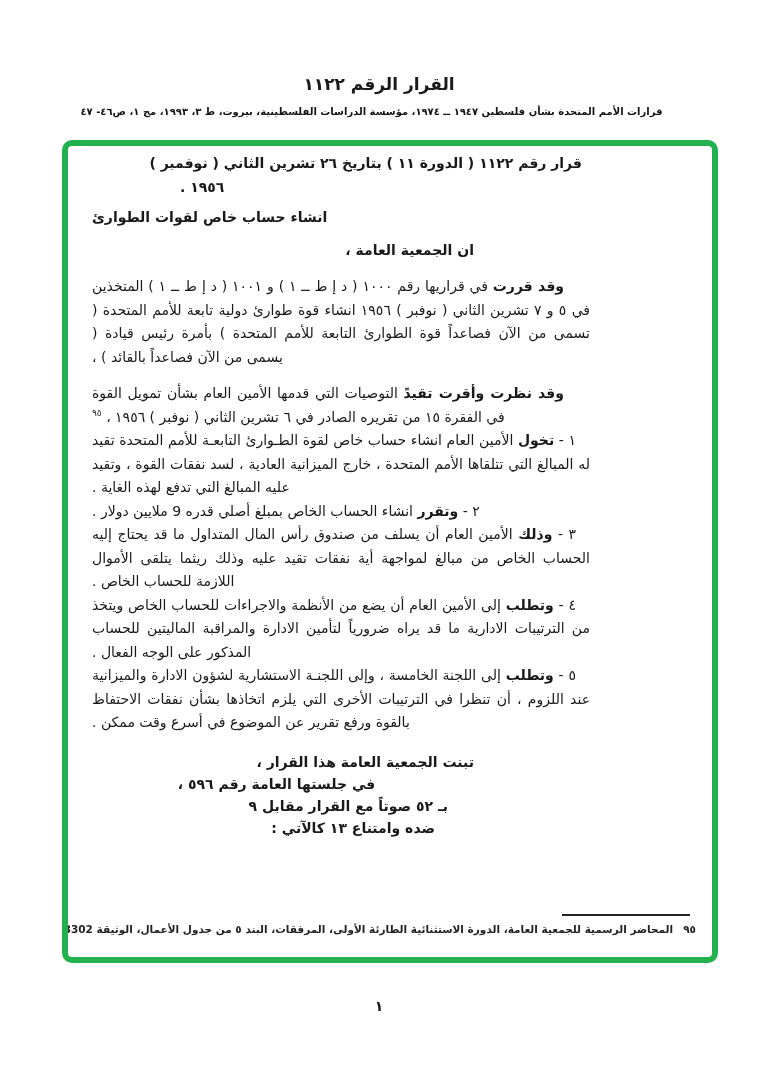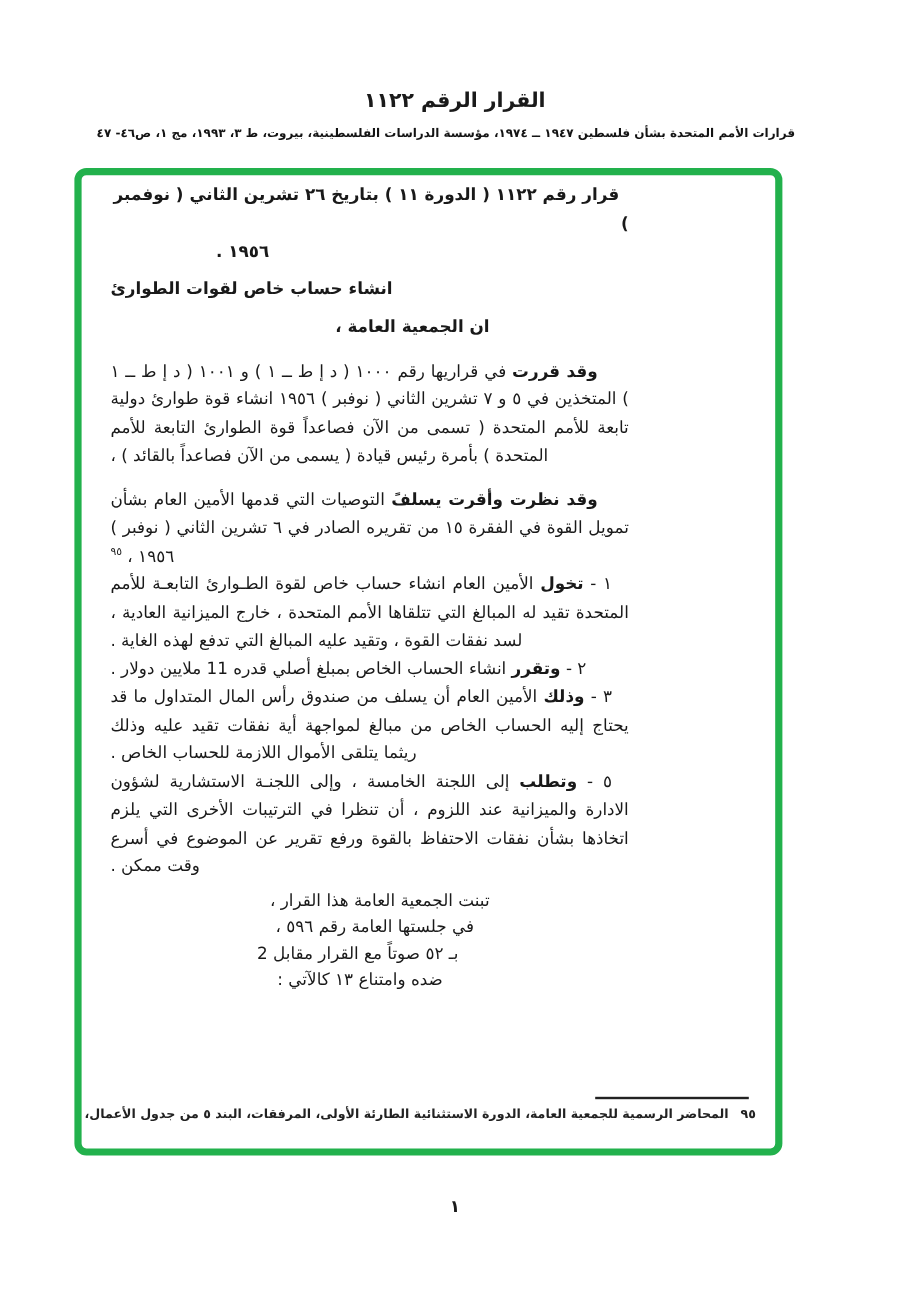--- a/index.html
+++ b/index.html
@@ -16,42 +16,42 @@
     font-size:17px; font-weight:bold; letter-spacing:0.5px;
   }
   .doc-source {
     position:absolute; top:106px; left:5px; right:20px;
     text-align:center; direction:rtl;
     font-size:10px; font-weight:bold; white-space:nowrap;
     color:#141414;
   }
   .frame {
     position:absolute; left:62px; top:140px;
-    width:590px; height:823px;
+    width:656px; height:823px;
     border:6px solid #22b14c; border-radius:10px;
     overflow:hidden; background:#fff;
   }
   .content {
     position:absolute; top:6px; right:122px; left:24px;
     direction:rtl; font-size:14px; line-height:23.5px;
     text-align:justify; color:#191919;
   }
   .heading { font-weight:bold; }
   .heading-l1 { text-align:right; text-indent:8px; }
   .heading-l2 { text-align:left; padding-left:88px; }
   .subject { text-align:left; font-weight:bold; margin:7px 0 9px; }
   .opener { font-weight:bold; padding-right:116px; margin-bottom:0; }
   p.para { text-align:justify; text-align-last:left; text-indent:26px;margin-top:13px; }
   p.article { text-align:justify; text-align-last:left; text-indent:14px; }
   .lead { font-weight:bold; }
   sup.fnref { font-size:9px; line-height:0; }
-  .adoption { margin-top:5px; }
+  .adoption { margin-top:16px;font-weight:bold; }
   .adoption .adopt-line { line-height:22px; text-align:right; }
   .adoption .adopt-line:nth-child(1) { padding-right:116px; }
-  .adoption .adopt-line:nth-child(2) { padding-right:129px; }
+  .adoption .adopt-line:nth-child(2) { padding-right:129px;text-align:center; }
   .adoption .adopt-line:nth-child(3) { padding-right:142px; }
   .adoption .adopt-line:nth-child(4) { padding-right:155px; }
   .footnote {
     position:absolute; left:20px; right:16px; bottom:22px;
     direction:rtl; font-size:10.5px; font-weight:bold; color:#222;
     background:#fff;
   }
   .fn-rule { width:128px; height:2px; background:#222; margin:0 6px 7px auto; }
   .fn-text { text-align:right; white-space:nowrap; }
   .fn-num { margin-left:10px; }
@@ -74,35 +74,36 @@
       <div class="heading-l1">قرار رقم ١١٢٢ ( الدورة ١١ ) بتاريخ ٢٦ تشرين الثاني ( نوفمبر )</div>
       <div class="heading-l2">١٩٥٦ .</div>
     </div>
 
     <div class="subject">انشاء حساب خاص لقوات الطوارئ</div>
 
     <div class="opener">ان الجمعية العامة ،</div>
 
     <p class="para"><span class="lead">وقد قررت</span><span> في قراريها رقم ١٠٠٠ ( د إ ط ــ ١ ) و ١٠٠١ ( د إ ط ــ ١ ) المتخذين في ٥ و ٧ تشرين الثاني ( نوفبر ) ١٩٥٦ انشاء قوة طوارئ دولية تابعة للأمم المتحدة ( تسمى من الآن فصاعداً قوة الطوارئ التابعة للأمم المتحدة ) بأمرة رئيس قيادة ( يسمى من الآن فصاعداً بالقائد ) ،</span></p>
 
-    <p class="para"><span class="lead">وقد نظرت وأقرت يسلفً</span><span> التوصيات التي قدمها الأمين العام بشأن تمويل القوة في الفقرة ١٥ من تقريره الصادر في ٦ تشرين الثاني ( نوفبر ) ١٩٥٦ ،</span> <sup class="fnref">٩٥</sup></p>
+    <p class="para"><span class="lead">وقد نظرت وأقرت تقيدً</span><span> التوصيات التي قدمها الأمين العام بشأن تمويل القوة في الفقرة ١٥ من تقريره الصادر في ٦ تشرين الثاني ( نوفبر ) ١٩٥٦ ،</span> <sup class="fnref">٩٥</sup></p>
 
     <p class="article"><span>١ - </span><span class="lead">تخول</span><span> الأمين العام انشاء حساب خاص لقوة الطـوارئ التابعـة للأمم المتحدة تقيد له المبالغ التي تتلقاها الأمم المتحدة ، خارج الميزانية العادية ، لسد نفقات القوة ، وتقيد عليه المبالغ التي تدفع لهذه الغاية .</span></p>
 
-    <p class="article"><span>٢ - </span><span class="lead">وتقرر</span><span> انشاء الحساب الخاص بمبلغ أصلي قدره 11 ملايين دولار .</span></p>
+    <p class="article"><span>٢ - </span><span class="lead">وتقرر</span><span> انشاء الحساب الخاص بمبلغ أصلي قدره 9 ملايين دولار .</span></p>
 
     <p class="article"><span>٣ - </span><span class="lead">وذلك</span><span> الأمين العام أن يسلف من صندوق رأس المال المتداول ما قد يحتاج إليه الحساب الخاص من مبالغ لمواجهة أية نفقات تقيد عليه وذلك ريثما يتلقى الأموال اللازمة للحساب الخاص .</span></p>
 
+    <p class="article"><span>٤ - </span><span class="lead">وتطلب</span><span> إلى الأمين العام أن يضع من الأنظمة والاجراءات للحساب الخاص ويتخذ من الترتيبات الادارية ما قد يراه ضرورياً لتأمين الادارة والمراقبة الماليتين للحساب المذكور على الوجه الفعال .</span></p>
 
     <p class="article"><span>٥ - </span><span class="lead">وتطلب</span><span> إلى اللجنة الخامسة ، وإلى اللجنـة الاستشارية لشؤون الادارة والميزانية عند اللزوم ، أن تنظرا في الترتيبات الأخرى التي يلزم اتخاذها بشأن نفقات الاحتفاظ بالقوة ورفع تقرير عن الموضوع في أسرع وقت ممكن .</span></p>
 
     <div class="adoption">
       <div class="adopt-line">تبنت الجمعية العامة هذا القرار ،</div>
       <div class="adopt-line">في جلستها العامة رقم ٥٩٦ ،</div>
-      <div class="adopt-line">بـ ٥٢ صوتاً مع القرار مقابل 2</div>
+      <div class="adopt-line">بـ ٥٢ صوتاً مع القرار مقابل ٩</div>
       <div class="adopt-line">ضده وامتناع ١٣ كالآتي :</div>
     </div>
 
   </div>
 
   <div class="footnote">
     <div class="fn-rule"></div>
     <div class="fn-text"><span class="fn-num">٩٥</span><span>المحاضر الرسمية للجمعية العامة، الدورة الاستثنائية الطارئة الأولى، المرفقات، البند ٥ من جدول الأعمال، الوثيقة A/3302 .</span></div>
   </div>
 </div>

